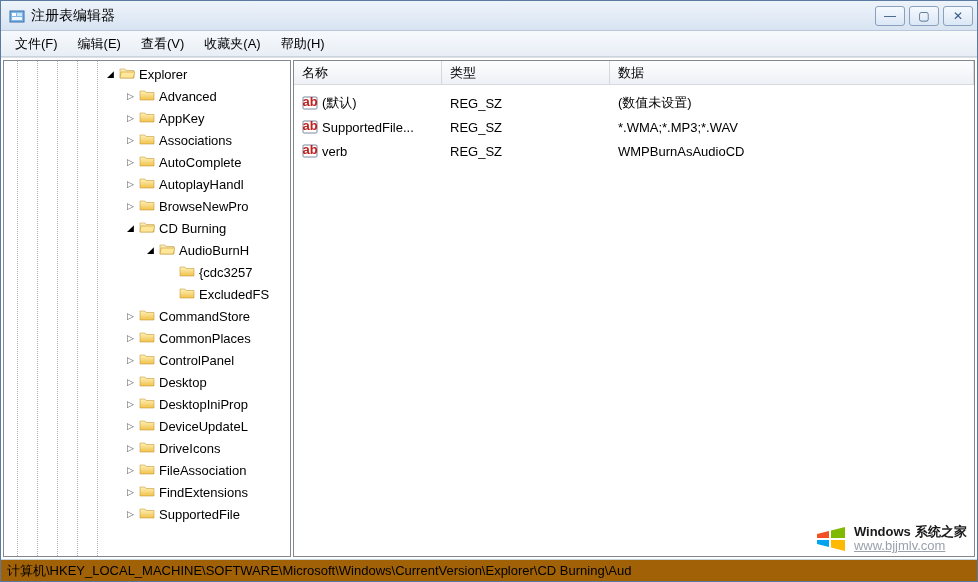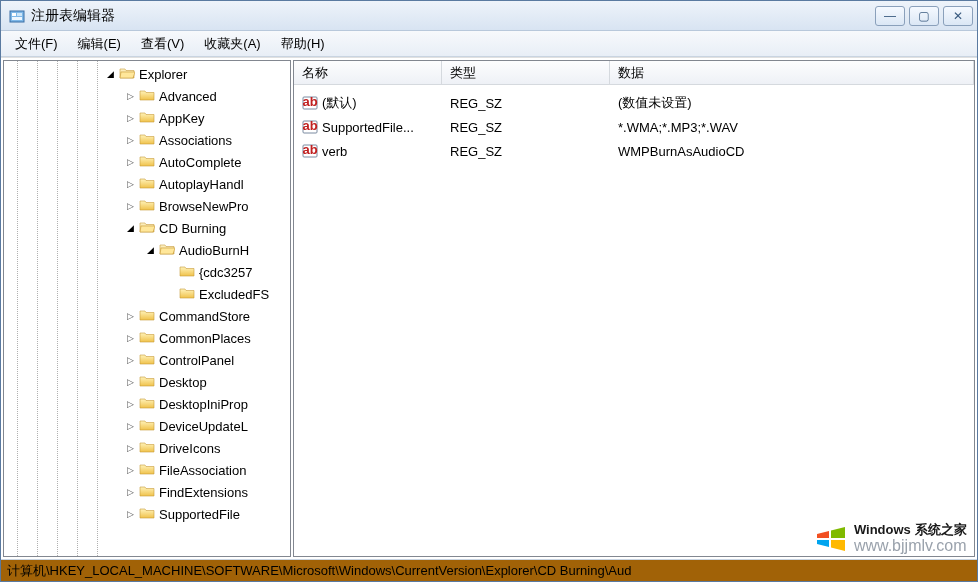--- a/index.html
+++ b/index.html
@@ -42,21 +42,21 @@
 .cell-data { flex: 1; color: #000; }
 .reg-icon { width: 16px; height: 16px; margin-right: 4px; flex-shrink: 0; }
 .underline { border-bottom: 2px solid #d93030; }
 
 .statusbar { height: 22px; border-top: 1px solid #c9d4e1; background: #a16207; padding: 2px 6px; color: #000; white-space: nowrap; overflow: hidden; }
 
 .watermark { position: absolute; right: 10px; bottom: 26px; display: flex; align-items: center; gap: 6px; pointer-events: none; }
 .watermark .logo { width: 34px; height: 34px; }
 .watermark .txt { display: flex; flex-direction: column; line-height: 1.1; }
 .watermark .txt .big { font-size: 15px; font-weight: 700; color: #1a1a1a; }
-.watermark .txt .small { font-size: 16px; color: #9aa2ac; }
+.watermark .txt .small { font-size: 13px; color: #9aa2ac; text-decoration: underline; }
 
 .folder-svg { fill: url(#foldergrad); stroke: #c89b3a; stroke-width: 0.6; }
 </style>
 </head>
 <body>
 
 <svg width="0" height="0" style="position:absolute">
   <defs>
     <linearGradient id="foldergrad" x1="0" y1="0" x2="0" y2="1">
       <stop offset="0" stop-color="#fff2b8"></stop>

